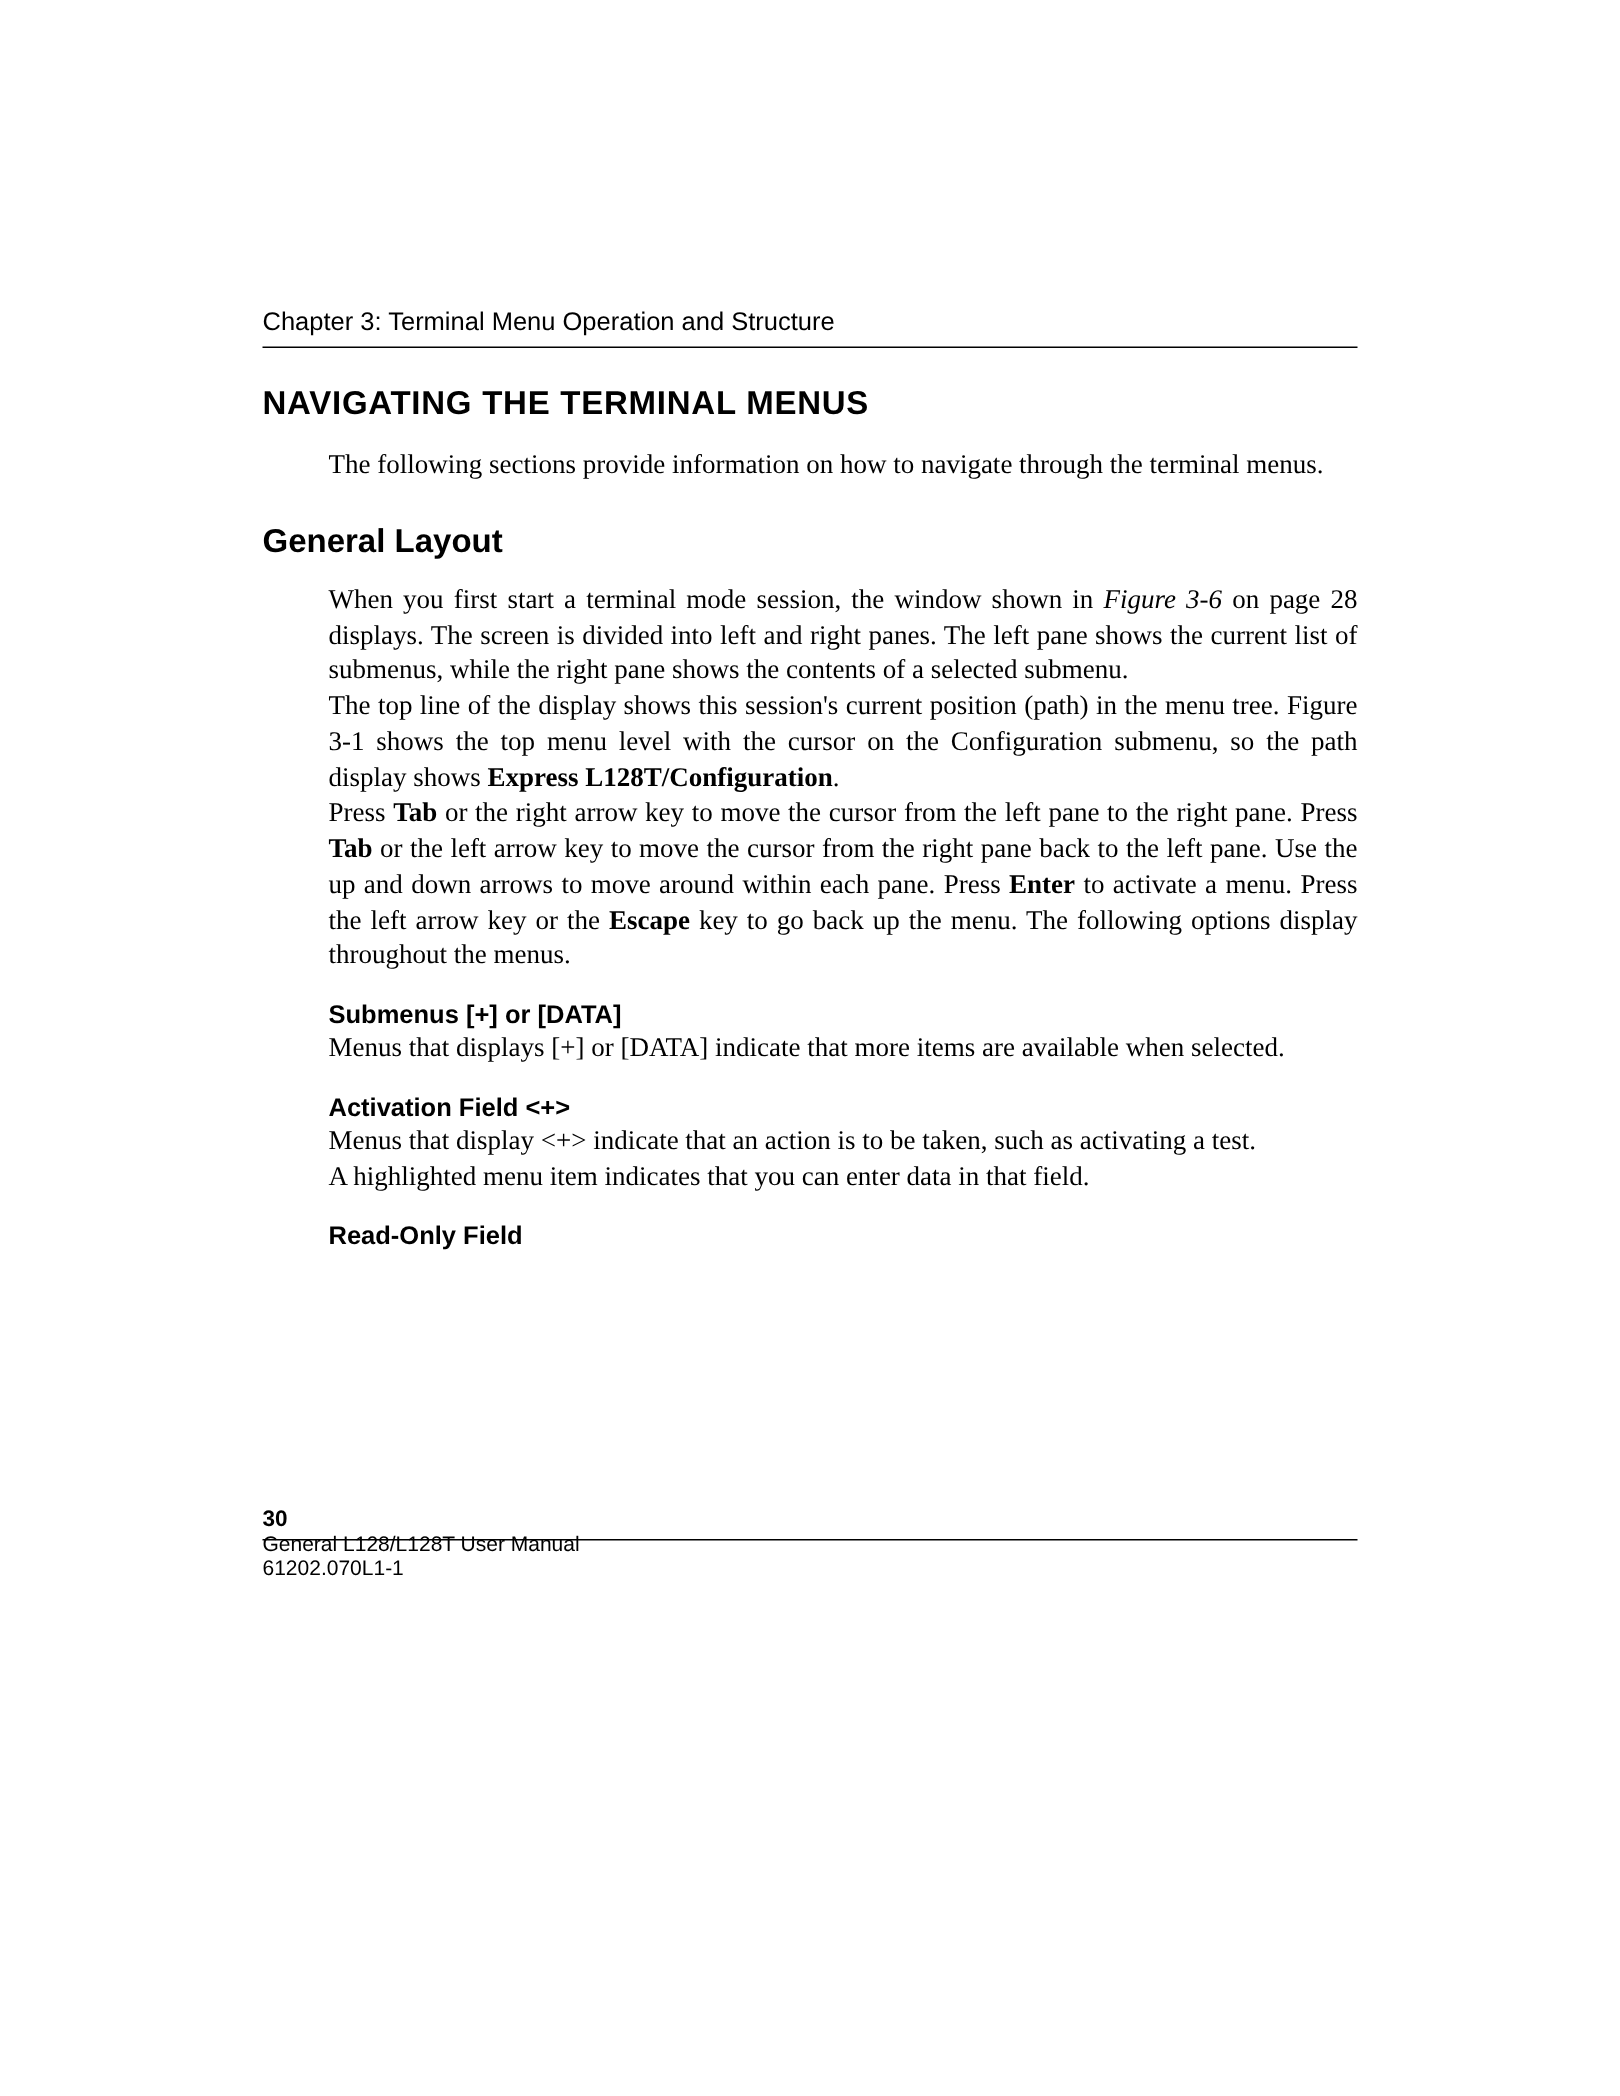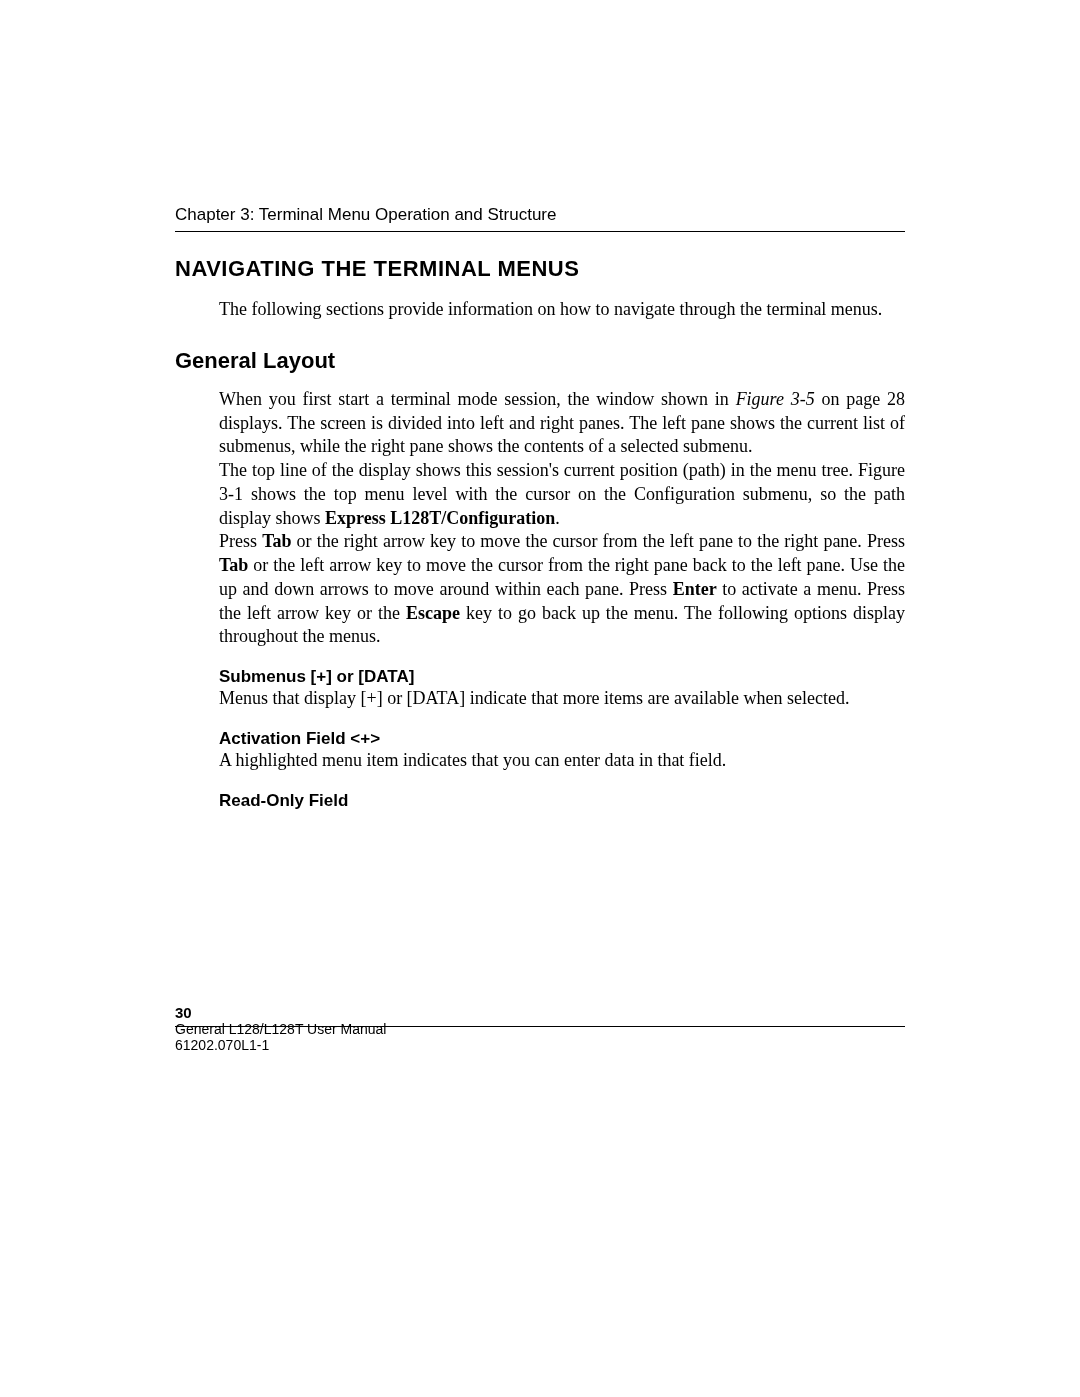--- a/index.html
+++ b/index.html
@@ -97,36 +97,37 @@
 
   <div class="chapter-header">Chapter 3: Terminal Menu Operation and Structure</div>
   <hr class="rule">
 
   <div class="h1">NAVIGATING THE TERMINAL MENUS</div>
 
   <p class="body-text indent1">The following sections provide information on how to navigate through the terminal menus.</p>
 
   <div class="h2">General Layout</div>
   <p class="body-text indent1">
-    <span>When you first start a terminal mode session, the window shown in </span><i class="serif-ital">Figure 3-5</i><span> on page 28 displays. The screen is divided into left and right panes.  The left pane shows the current list of submenus, while the right pane shows the contents of a selected submenu.</span>
+    <span>When you first start a terminal mode session, the window shown in </span><i class="serif-ital">Figure 3-6</i><span> on page 28 displays. The screen is divided into left and right panes.  The left pane shows the current list of submenus, while the right pane shows the contents of a selected submenu.</span>
   </p>
 
   <p class="body-text indent1">
     <span>The top line of the display shows this session's current position (path) in the menu tree.  Figure 3-1 shows the top menu level with the cursor on the Configuration submenu, so the path display shows </span><b class="serif-bold">Express L128T/Configuration</b><span>.</span>
   </p>
 
   <p class="body-text indent2">
     <span>Press </span><b class="serif-bold">Tab</b><span> or the right arrow key to move the cursor from the left pane to the right pane.  Press </span><b class="serif-bold">Tab</b><span> or the left arrow key to move the cursor from the right pane back to the left pane. Use the up and down arrows to move around within each pane. Press </span><b class="serif-bold">Enter</b><span> to activate a menu. Press the left arrow key or the </span><b class="serif-bold">Escape</b><span> key to go back up the menu. The following options display throughout the menus.</span>
   </p>
 
   <div class="sub-block">
     <div class="h3">Submenus [+] or [DATA]</div>
-    <p class="body-text">Menus that display [+] or [DATA] indicate that more items are available when selected.</p>
+    <p class="body-text">Menus that displays [+] or [DATA] indicate that more items are available when selected.</p>
 
     <div class="h3">Activation Field &lt;+&gt;</div>
+    <p class="body-text">Menus that display &lt;+&gt; indicate that an action is to be taken, such as activating a test.</p>
 
     <p class="body-text">A highlighted menu item indicates that you can enter data in that field.</p>
 
     <div class="h3">Read-Only Field</div>
   </div>
 
   <hr class="footer-rule">
   <div class="footer">
     <span class="pgnum">30</span>
     <span>General L128/L128T User Manual</span>

